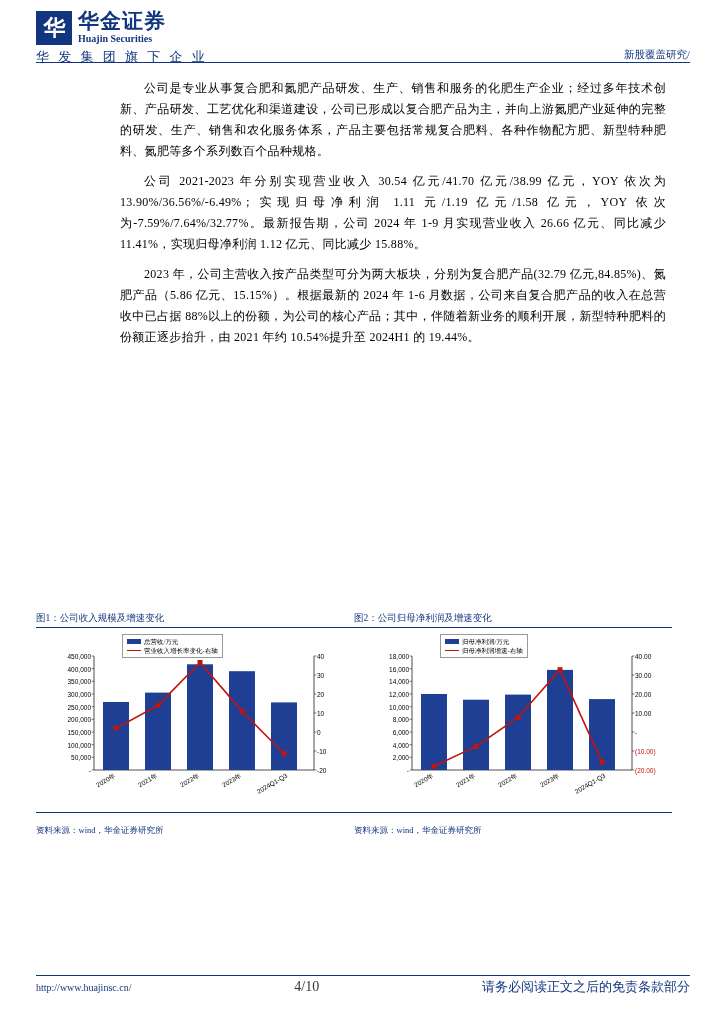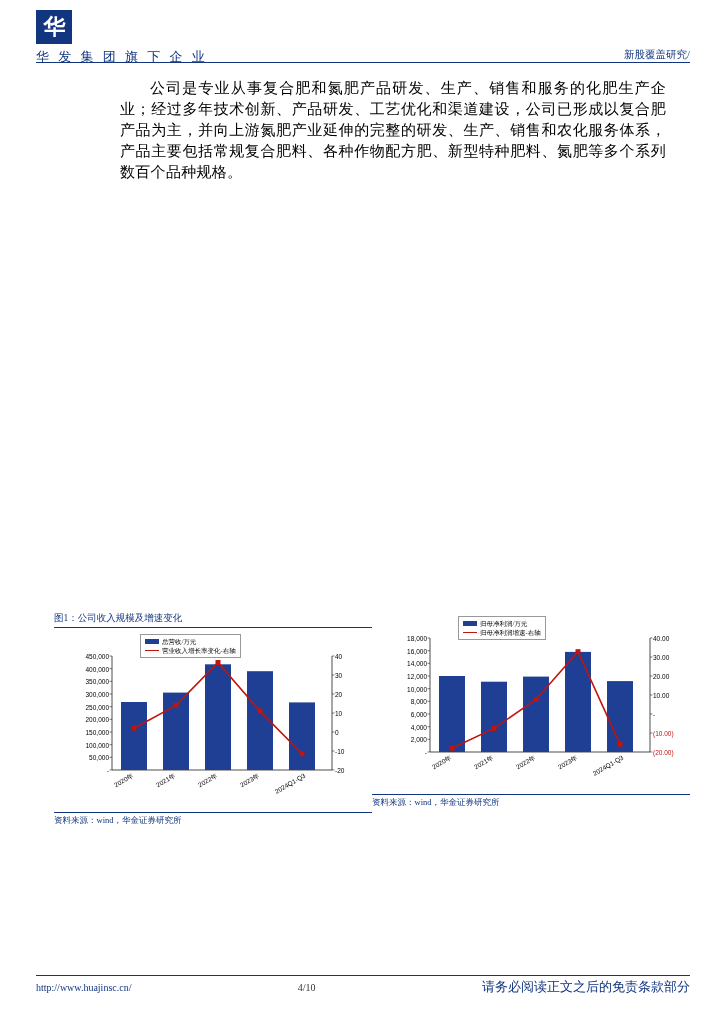--- a/index.html
+++ b/index.html
@@ -48,39 +48,39 @@
     color:#12357f; font-size:17.5px; font-weight:bold;
     margin:8px 0 12px 84px; letter-spacing:2px;
   }
   h2.sub {
     color:#12357f; font-size:15px; font-weight:bold;
     margin:18px 0 10px 84px; letter-spacing:1px;
   }
   p.para {
     margin:0 0 9px 0;
     padding:0 24px 0 84px;
-    font-size:15px;
+    font-size:12px;
     line-height:21px;
     text-align:justify;
     text-indent:2em;
     letter-spacing:0.3px;
   }
 
   
   .figs { position:absolute; left:36px; top:612px; width:654px; }
-  .fig-row { display:flex; justify-content:flex-end; }
+  .fig-row { display:flex; justify-content:flex-start; }
   .fig { width:318px; }
   .fig-title {
     color:#12357f; font-size:9.5px; margin-bottom:2px;
     border-bottom:0.8px solid #12357f; padding-bottom:2px;
   }
   .fig-box { height:180px; position:relative; }
   .fig-src {
     color:#12357f; font-size:8.5px; margin-top:2px;
-    border-top:0.8px solid #12357f; padding-top:2px;
+    border-top:0.8px solid #12357f; padding-top:12px;
   }
   .legend {
     position:absolute; left:86px; top:4px;
     border:1px solid #999; background:#fff; padding:2px 4px;
     font-size:6.5px; line-height:9px; z-index:5;
   }
   .legend .li { display:flex; align-items:center; white-space:nowrap; }
   .legend .swatch-bar { display:inline-block; width:14px; height:5px; background:#1f3f94; margin-right:3px;}
   .legend .swatch-line { display:inline-block; width:14px; height:0; border-top:1.4px solid #c0140f; margin-right:3px;}
 
@@ -93,37 +93,43 @@
   
   .footer-rule {
     position:absolute; left:36px; right:34px; bottom:48px;
     border-top:1.2px solid #12357f;
   }
   .footer {
     position:absolute; left:36px; right:34px; bottom:28px;
     display:flex; justify-content:space-between; align-items:center;
     font-size:10px; color:#12357f;
   }
-  .footer .mid { font-size:10px; color:#333; }
+  .footer .mid { font-size:14px; color:#333; }
   .footer .right { font-size:13px; }
 </style>
 </head>
 <body>
 
 <div class="header">
   <div class="logo-wrap">
     <div class="logo-mark">华</div>
+    <div class="logo-text">
+      <div class="logo-cn">华金证券</div>
+      <div class="logo-en">Huajin Securities</div>
+    </div>
   </div>
   <div class="header-sub">华 发 集 团 旗 下 企 业</div>
   <div class="header-right">新股覆盖研究/</div>
   <div class="header-rule"></div>
 </div>
 
 <div class="content">
   <p class="para">公司是专业从事复合肥和氮肥产品研发、生产、销售和服务的化肥生产企业；经过多年技术创新、产品研发、工艺优化和渠道建设，公司已形成以复合肥产品为主，并向上游氮肥产业延伸的完整的研发、生产、销售和农化服务体系，产品主要包括常规复合肥料、各种作物配方肥、新型特种肥料、氮肥等多个系列数百个品种规格。</p>
+  <p class="para">公司 2021-2023 年分别实现营业收入 30.54 亿元/41.70 亿元/38.99 亿元，YOY 依次为 13.90%/36.56%/-6.49%；实现归母净利润 1.11 元/1.19 亿元/1.58 亿元，YOY 依次为-7.59%/7.64%/32.77%。最新报告期，公司 2024 年 1-9 月实现营业收入 26.66 亿元、同比减少 11.41%，实现归母净利润 1.12 亿元、同比减少 15.88%。</p>
+  <p class="para">2023 年，公司主营收入按产品类型可分为两大板块，分别为复合肥产品(32.79 亿元,84.85%)、氮肥产品（5.86 亿元、15.15%）。根据最新的 2024 年 1-6 月数据，公司来自复合肥产品的收入在总营收中已占据 88%以上的份额，为公司的核心产品；其中，伴随着新业务的顺利开展，新型特种肥料的份额正逐步抬升，由 2021 年约 10.54%提升至 2024H1 的 19.44%。</p>
 </div>
 
 <div class="figs">
   <div class="fig-row">
 
     <div class="fig">
       <div class="fig-title">图1：公司收入规模及增速变化</div>
       <div class="fig-box">
         <div class="legend">
           <div class="li">
@@ -208,20 +214,21 @@
             <text transform="translate(164,147) rotate(-30)" text-anchor="end">2022年</text>
             <text transform="translate(206,147) rotate(-30)" text-anchor="end">2023年</text>
             <text transform="translate(252,147) rotate(-30)" text-anchor="end">2024Q1-Q3</text>
           </g>
         </svg>
       </div>
       <div class="fig-src">资料来源：wind，华金证券研究所</div>
     </div>
 
     <div class="fig">
+      <div class="fig-title">图2：公司归母净利润及增速变化</div>
       <div class="fig-box">
         <div class="legend">
           <div class="li">
               <span class="swatch-bar"></span>
               <span>归母净利润/万元</span>
             </div>
           <div class="li">
               <span class="swatch-line"></span>
               <span>归母净利润增速-右轴</span>
             </div>

